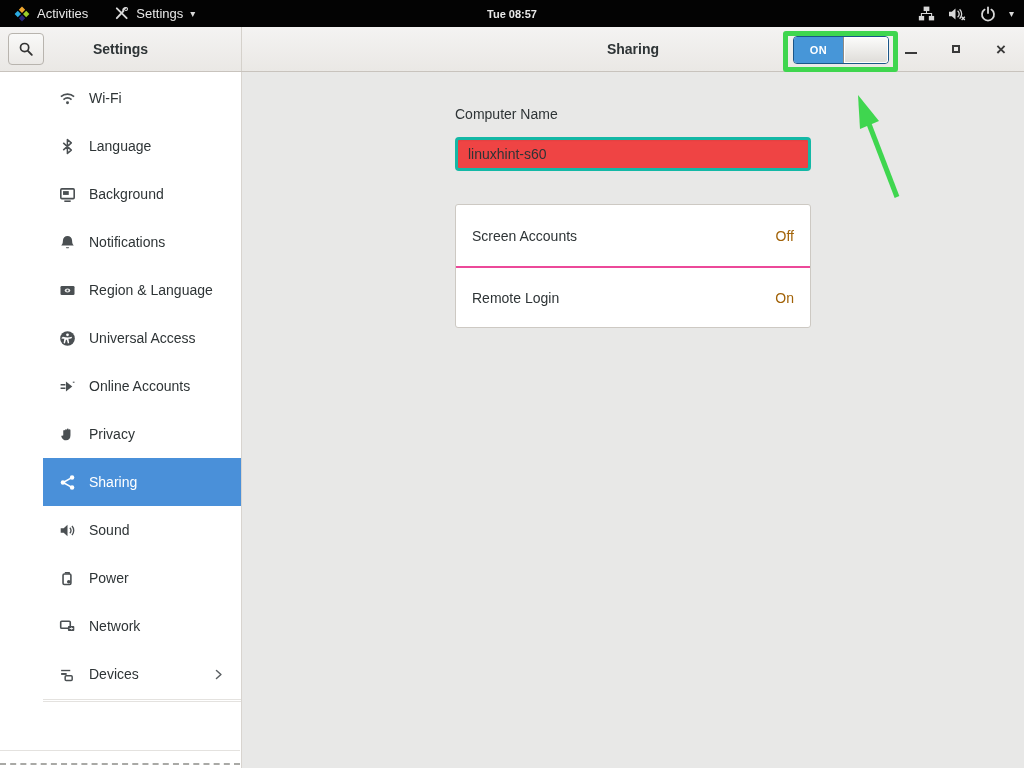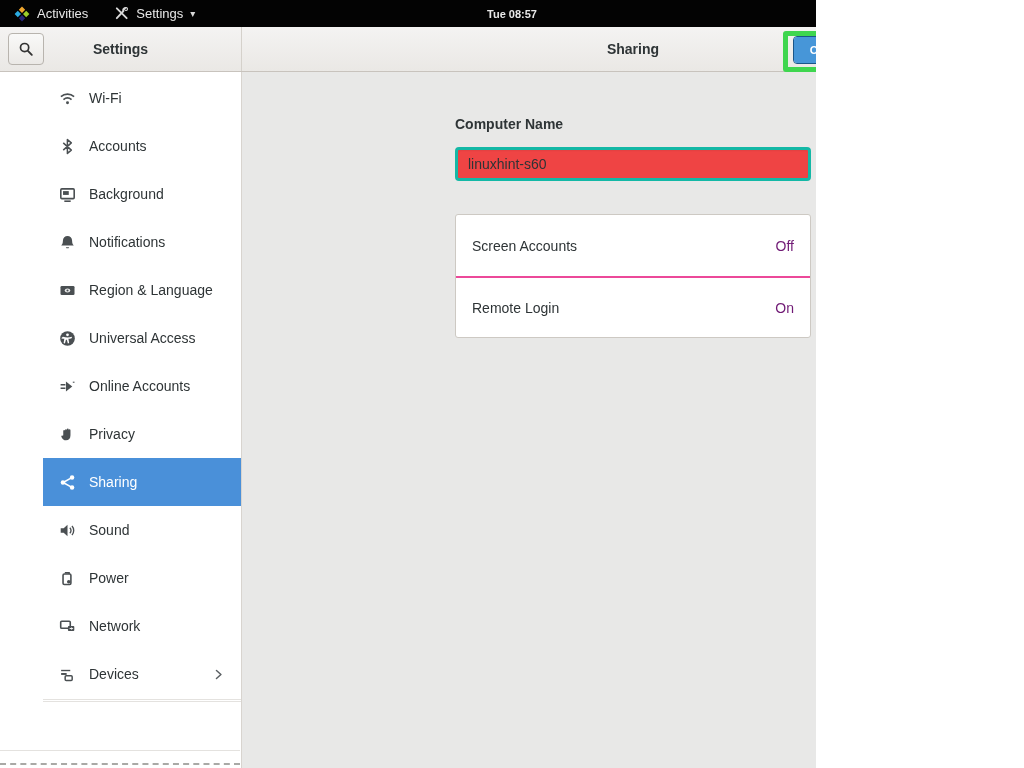--- a/index.html
+++ b/index.html
@@ -1,18 +1,18 @@
 <!DOCTYPE html>
 <html><head>
 <meta charset="utf-8">
 <style>
   * { margin:0; padding:0; box-sizing:border-box; }
   html,body { width:1024px; height:768px; }
   body { font-family:"Liberation Sans","DejaVu Sans",sans-serif; color:#2e3436; }
-  .screen { position:relative; width:816px; height:768px; overflow:hidden; background:#e8e8e7; }
+  .screen { position:relative; width:1024px; height:768px; overflow:hidden; background:#e8e8e7; }
 
   
   .topbar { position:absolute; top:0; left:0; width:1024px; height:27px; background:#030303;
             display:flex; align-items:center; color:#e8e8e8; font-size:13px; }
   .tb-left { display:flex; align-items:center; gap:26px; padding-left:14px; }
   .tb-item { display:flex; align-items:center; gap:7px; cursor:default; }
   .tb-item svg, .tb-right svg { display:block; }
   .tb-clock { position:absolute; left:0; right:0; text-align:center; font-weight:700; font-size:11px; pointer-events:none; }
   .tb-clock span { pointer-events:auto; }
   .tb-right { position:absolute; right:10px; top:0; height:27px; display:flex; align-items:center; gap:13px; }
@@ -59,28 +59,28 @@
   .sb-row.selected { background:#4a90d9; color:#fff; }
   .sb-row.selected .sb-icon { color:#fff; }
   .sb-sep { height:1px; background:#e4e2df; margin:1px 0; }
   .sb-chev { margin-left:auto; color:#5a5f63; }
   .sb-chev svg { width:13px; height:13px; display:block; }
   .sb-dashed { position:absolute; left:0; right:1px; bottom:3px; border-top:2px dashed #a9a9a6; }
   .sb-bottom-line { position:absolute; left:0; right:1px; bottom:17px; border-top:1px solid #e4e2df; }
 
   .main { flex:1; height:100%; position:relative; }
   .content { width:356px; margin:0 auto; padding-top:34px; }
-  .cn-label { font-weight:700; font-size:14px; margin-bottom:15px;margin-top:10px; }
+  .cn-label { font-weight:400; font-size:14px; margin-bottom:15px; }
   .cn-input { width:356px; height:34px; border:3px solid #14b8a6; border-radius:4px; background:#ef4444;
               font-family:"Liberation Sans","DejaVu Sans",sans-serif; font-size:14px; color:#2e3436;
               padding:0 10px; outline:none; box-shadow:inset 0 1px 2px rgba(0,0,0,.06); }
   .listbox { margin-top:33px; background:#fff; border:1px solid #cdc9c3; border-radius:3px; overflow:hidden; }
   .lb-row { height:61px; display:flex; align-items:center; padding:0 16px; font-size:14px; cursor:pointer; }
   .lb-row + .lb-row { border-top:2px solid #ec4899; }
-  .lb-value { margin-left:auto; color:#701a75; }
+  .lb-value { margin-left:auto; color:#a16207; }
 </style>
 </head>
 <body>
 
 <div class="screen">
 
   <div class="topbar">
     <div class="tb-left">
       <div class="tb-item">
         <span>
@@ -175,21 +175,21 @@
             </svg>
           </span>
           <span>Wi-Fi</span>
         </div>
         <div class="sb-row">
           <span class="sb-icon">
             <svg viewBox="0 0 16 16" fill="none" stroke="currentColor" stroke-width="1.4" stroke-linejoin="round">
               <path d="M4 4.6 L11.6 11.4 L7.9 14.5 L7.9 1.5 L11.6 4.6 L4 11.4"></path>
             </svg>
           </span>
-          <span>Accounts</span>
+          <span>Language</span>
         </div>
         <div class="sb-row">
           <span class="sb-icon">
             <svg viewBox="0 0 16 16" fill="none" stroke="currentColor">
               <rect x="1.7" y="2.7" width="12.6" height="9.2" rx="1" stroke-width="1.5"></rect>
               <rect x="3.8" y="4.8" width="5.4" height="3.6" fill="currentColor" stroke="none"></rect>
               <path d="M5 14.3 h6" stroke-width="1.5"></path>
             </svg>
           </span>
           <span>Background</span>

